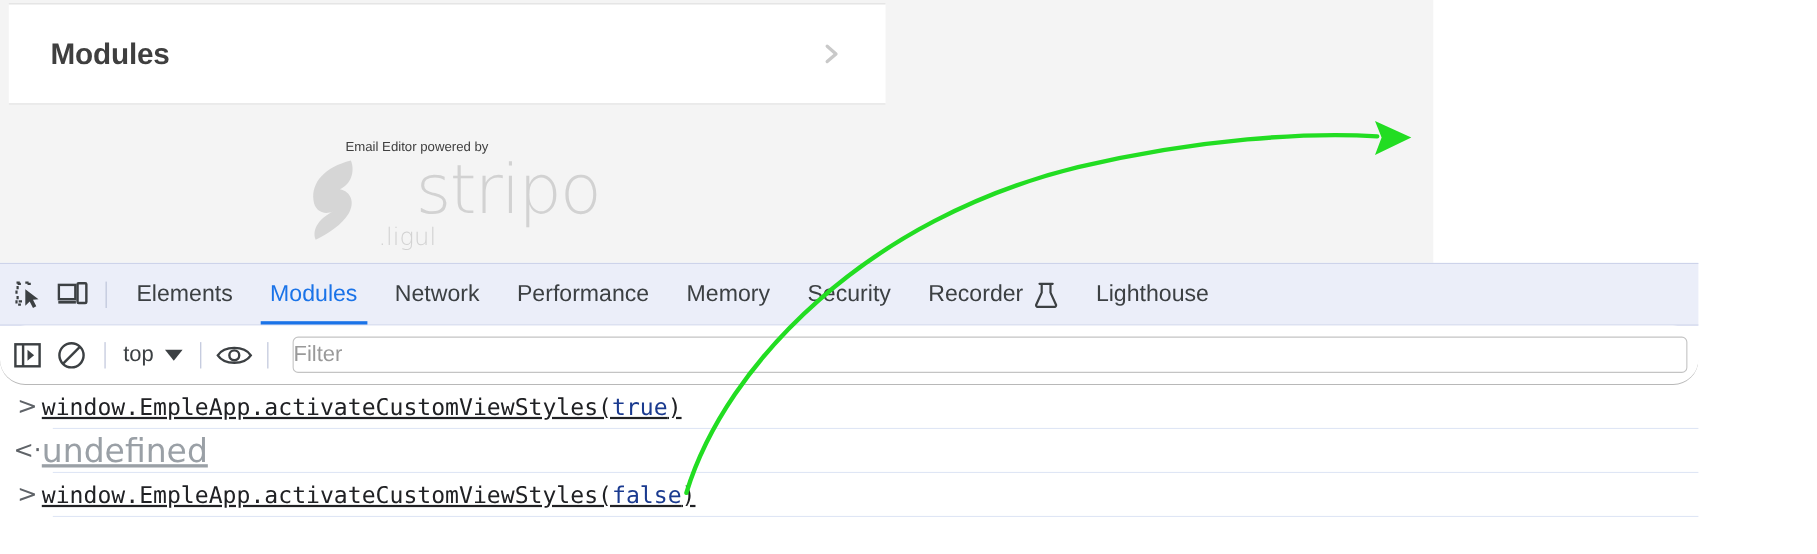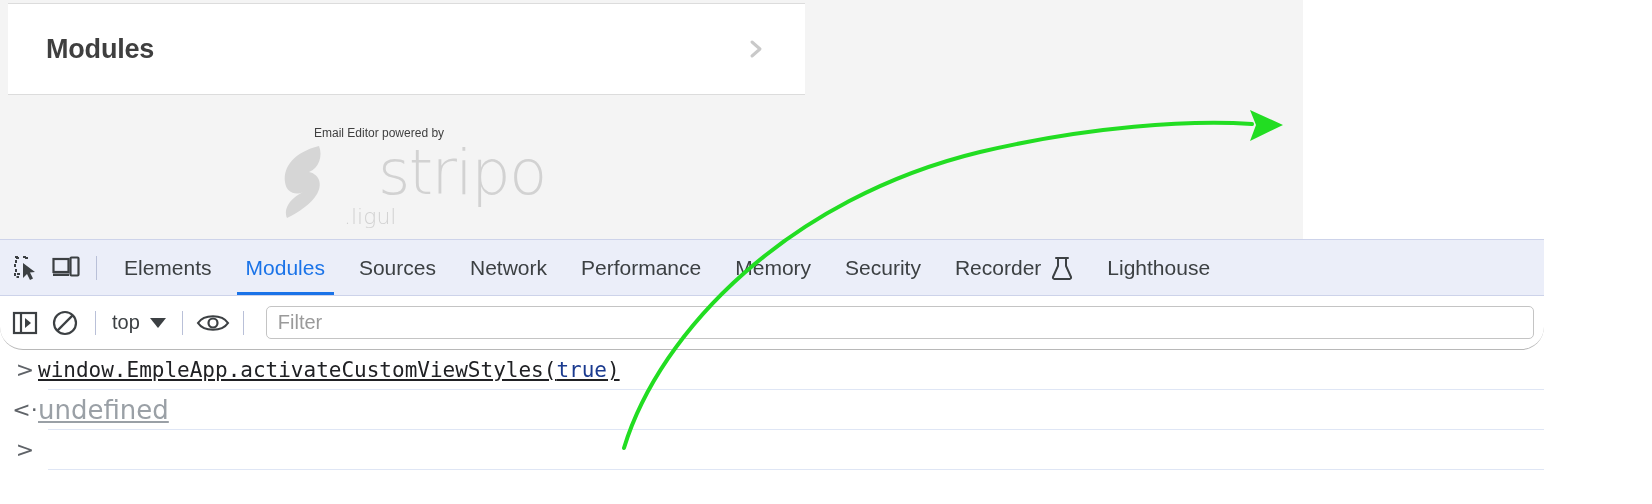--- a/index.html
+++ b/index.html
@@ -93,42 +93,42 @@
     display:flex;align-items:center;border-radius:23px;
   }
   .dt-toolbar .dt-icon-btn:first-child{margin-left:5px;}
   .ctx-select{
     display:flex;align-items:center;gap:10px;padding:0 6px;font-size:20px;color:#3c4043;
   }
   .caret{width:0;height:0;border-left:8px solid transparent;border-right:8px solid transparent;border-top:10px solid #3c4043;}
   .filter-input{
     flex:1 1 auto;height:33px;margin-left:12px;margin-right:10px;
     border:1px solid #c4c4c4;border-radius:5px;background:#ffffff;
-    display:flex;align-items:center;padding-left:11px;box-sizing:border-box;
+    display:flex;align-items:center;box-sizing:border-box;
     font-size:20px;color:#9a9a9a;
   }
 
   .console-body{position:relative;width:100%;background:#ffffff;}
   .console-row{
     position:relative;display:flex;align-items:center;height:40px;
     padding-left:12px;box-sizing:border-box;
   }
   .console-row:after{
     content:"";position:absolute;left:48px;right:0;bottom:0;height:1px;background:#dfe6f5;
   }
   .row-marker{
     width:26px;flex:0 0 auto;font-size:22px;color:#5f6368;text-align:center;
     font-family:"DejaVu Sans", sans-serif;line-height:1;
   }
   .row-marker.output{color:#5f6368;}
   .row-text{
     font-family:"DejaVu Sans Mono", monospace;font-size:21px;color:#202124;white-space:pre;text-decoration:underline;
   }
   .row-text .bool{color:#1a3a8f;}
-  .row-text.undef{color:#9aa0a6;font-family:"DejaVu Sans", sans-serif;font-size:26px;}
+  .row-text.undef{color:#9aa0a6;font-family:"DejaVu Sans", sans-serif;font-size:30px;}
 
   
   .annotation{position:absolute;left:0;top:0;width:1652px;height:504px;pointer-events:none;}
 </style>
 </head>
 <body>
 
 <div id="root">
 
   <div class="editor-region">
@@ -170,21 +170,20 @@
         <svg width="28" height="24" viewBox="0 0 28 24">
           <rect x="1.5" y="3" width="15" height="13" fill="none" stroke="#3c4043" stroke-width="2.2"></rect>
           <rect x="1" y="17.5" width="16" height="2.5" fill="#3c4043"></rect>
           <rect x="18.5" y="1.5" width="8" height="18" rx="1" fill="none" stroke="#3c4043" stroke-width="2.2"></rect>
         </svg>
       </div>
       <div class="dt-sep"></div>
 
       <div class="dt-tab">Elements</div>
       <div class="dt-tab active">Modules</div>
-      <div class="dt-tab">Sources</div>
       <div class="dt-tab">Network</div>
       <div class="dt-tab">Performance</div>
       <div class="dt-tab">Memory</div>
       <div class="dt-tab">Security</div>
       <div class="dt-tab">
         <span>Recorder</span>
         <span class="flask">
           <svg width="22" height="24" viewBox="0 0 22 24">
             <path d="M7 2 v8 L2 21 a1.5 1.5 0 0 0 1.3 2 h15.4 a1.5 1.5 0 0 0 1.3 -2 L15 10 V2" fill="none" stroke="#3c4043" stroke-width="2"></path>
             <path d="M5 2 h12" stroke="#3c4043" stroke-width="2" stroke-linecap="round"></path>
@@ -231,20 +230,21 @@
         <span class="row-text"><span>window.EmpleApp.activateCustomViewStyles(</span><span class="bool">true</span><span>)</span></span>
       </div>
 
       <div class="console-row">
         <span class="row-marker output">&lt;·</span>
         <span class="row-text undef">undefined</span>
       </div>
 
       <div class="console-row">
         <span class="row-marker">&gt;</span>
+        <span class="row-text"><span>window.EmpleApp.activateCustomViewStyles(</span><span class="bool">false</span><span>)</span></span>
       </div>
 
     </div>
   </div>
 
   <svg class="annotation" viewBox="0 0 1652 504">
     <path d="M624 448 C660 330 790 198 980 152 C1090 126 1190 120 1252 124" fill="none" stroke="#22dd22" stroke-width="4" stroke-linecap="round"></path>
     <path d="M1283 125 L1250 110 L1256 125 L1250 141 Z" fill="#22dd22"></path>
   </svg>
 

